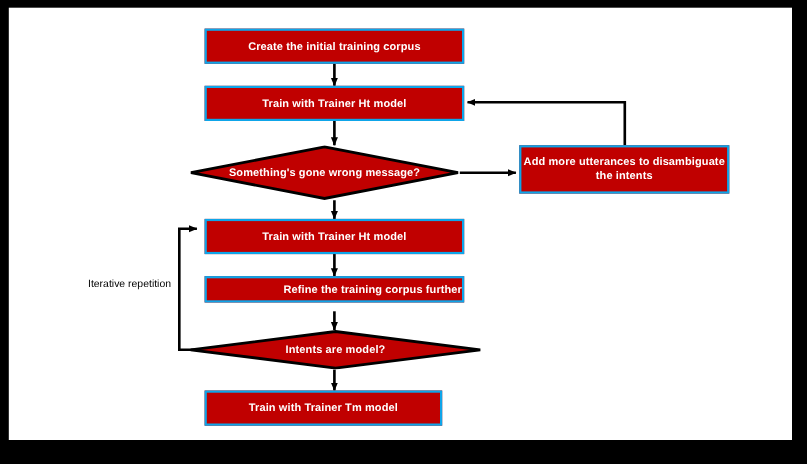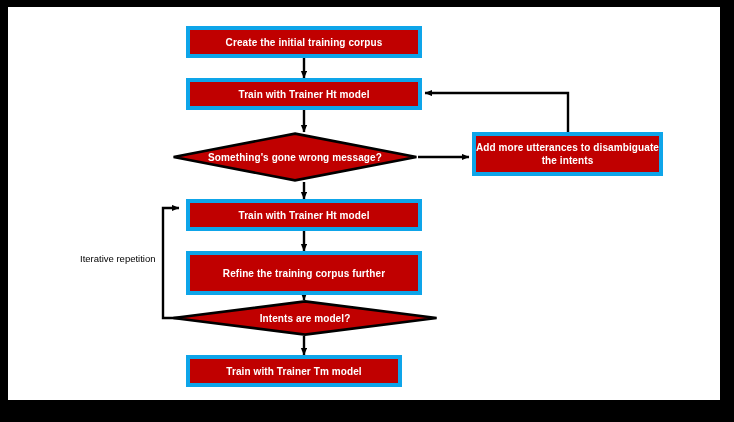--- a/index.html
+++ b/index.html
@@ -40,21 +40,21 @@
     text-align: center;
     color: #ffffff;
     font-size: 10px;
     line-height: 13px;
     font-weight: 600;
     letter-spacing: 0.1px;
     z-index: 5;
   }
   .proc {
     background: #C00000;
-    border: 4px solid #0ea5e9;
+    border: 2px solid #0ea5e9;
   }
   .decision {
     background: transparent;
     border: none;
   }
   .decision .dlabel {
     position: relative;
     z-index: 2;
     width: 78%;
     pointer-events: none;
@@ -126,21 +126,21 @@
       <svg class="dshape" viewBox="0 0 246 50" preserveAspectRatio="none">
         <polygon points="123,1.6 244.4,25 123,48.4 1.6,25" fill="#C00000" stroke="#000000" stroke-width="2.6" vector-effect="non-scaling-stroke"></polygon>
       </svg>
       <span class="dlabel">Something's gone wrong message?</span>
     </div>
 
     <div class="node proc" style="left:178px; top:192px; width:236px; height:32px;">
       <span>Train with Trainer Ht model</span>
     </div>
 
-    <div class="node proc" style="left:178px; top:244px; width:236px; height:44px;">
+    <div class="node proc" style="left:178px; top:244px; width:236px; height:24px;justify-content:flex-end;">
       <span>Refine the training corpus further</span>
     </div>
 
     <div class="node decision" style="left:164px; top:293px; width:266px; height:36px;">
       <svg class="dshape" viewBox="0 0 266 36" preserveAspectRatio="none">
         <polygon points="133,1.4 264.6,18 133,34.6 1.4,18" fill="#C00000" stroke="#000000" stroke-width="2.6" vector-effect="non-scaling-stroke"></polygon>
       </svg>
       <span class="dlabel">Intents are model?</span>
     </div>
 

